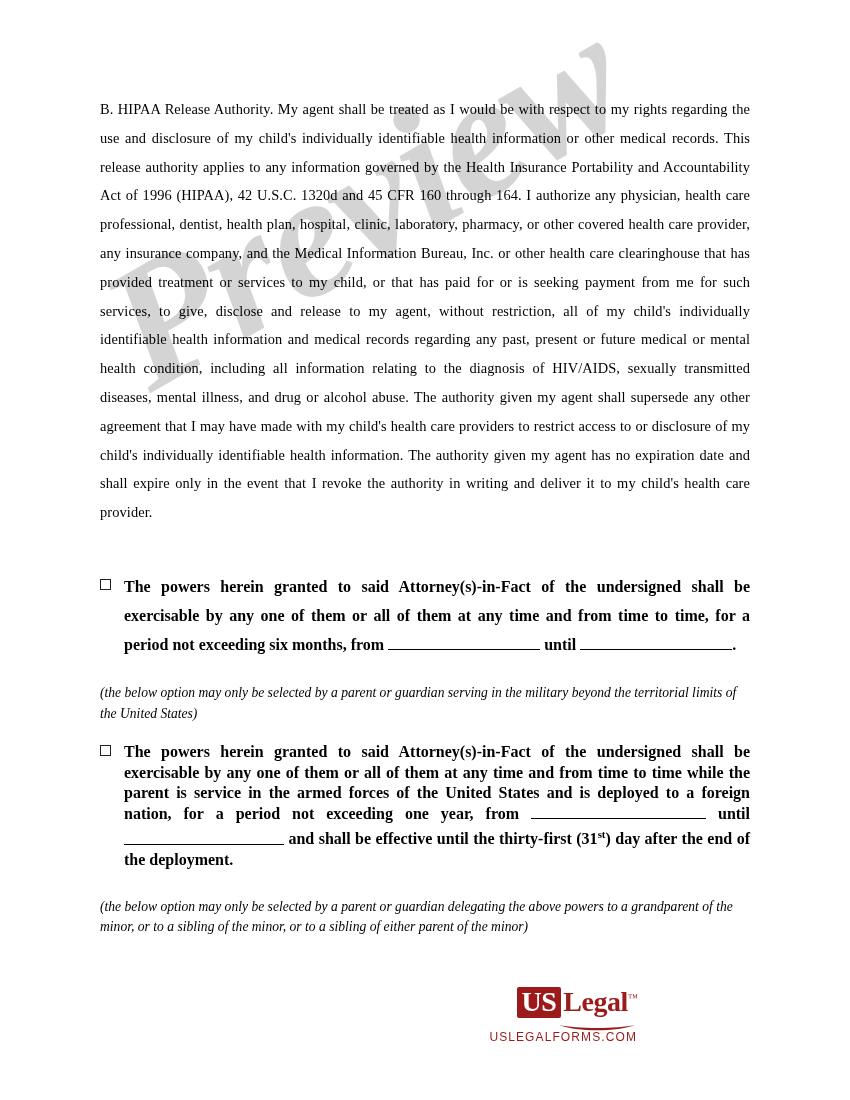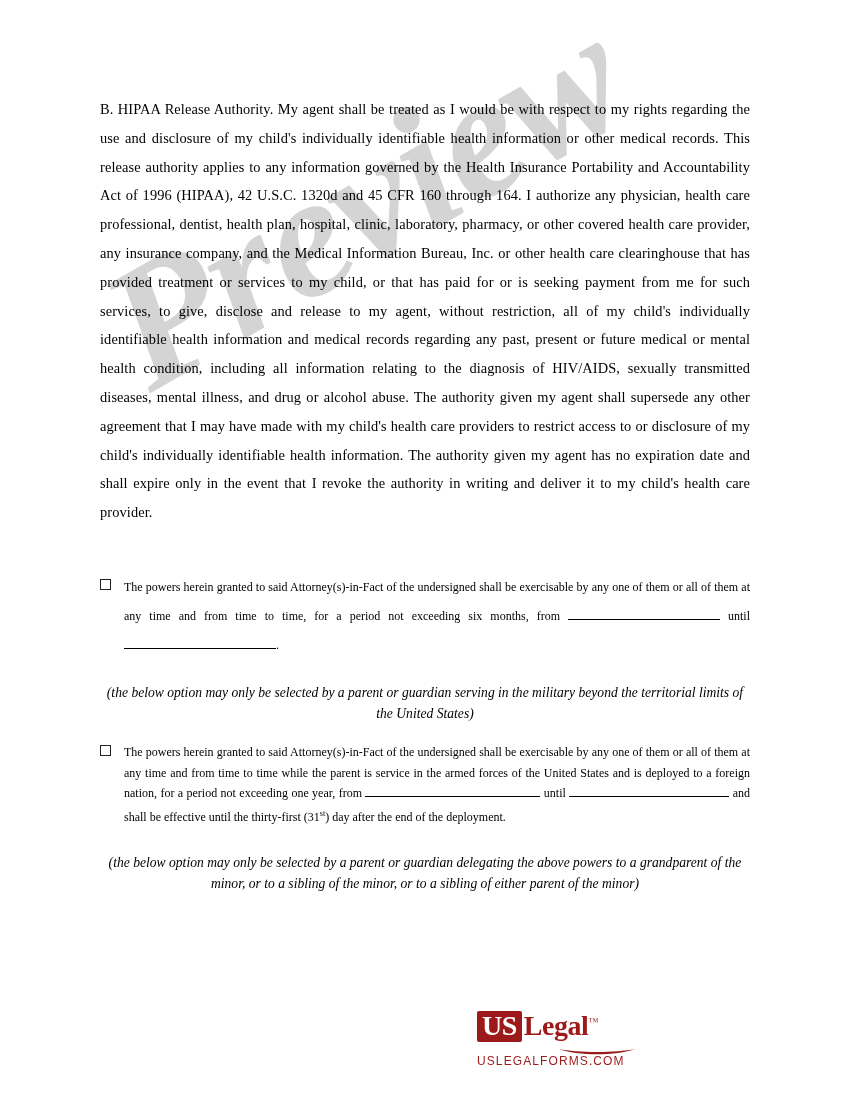--- a/index.html
+++ b/index.html
@@ -38,24 +38,25 @@
     letter-spacing: 0.1px;
   }
 
   .spacer-1 { height: 46px; }
   .spacer-2 { height: 24px; }
   .spacer-3 { height: 18px; }
   .spacer-4 { height: 26px; }
 
   .option-block {
     position: relative;
-    font-size: 12px;
+    font-size: 16px;
     line-height: 28.8px;
     text-align: justify;
     padding-left: 24px;
+    font-weight: bold;
   }
   .option-block.tight {
     line-height: 20.5px;
   }
 
   .checkbox {
     position: absolute;
     left: 0;
     top: 6px;
     width: 11px;
@@ -65,21 +66,21 @@
     box-sizing: border-box;
   }
   .option-block.tight .checkbox {
     top: 3px;
   }
 
   .note {
     font-size: 13.6px;
     line-height: 20.5px;
     font-style: italic;
-    text-align: center;
+    text-align: left;
     margin: 0;
   }
 
   .blank {
     display: inline-block;
     border-bottom: 1px solid #000;
     vertical-align: baseline;
   }
   .blank.w1 { width: 152px; }
   .blank.w2 { width: 152px; }
@@ -110,22 +111,23 @@
     transform: rotate(-30deg);
     transform-origin: left top;
     white-space: nowrap;
     letter-spacing: -2px;
   }
 
   
   .footer-logo {
     position: absolute;
     right: 88px;
-    bottom: 32px;
+    bottom: 56px;
     width: 160px;
+    text-align: right;
   }
   .logo-main {
     font-family: "Liberation Serif", serif;
     font-size: 28px;
     font-weight: bold;
     color: #9c1a1a;
     letter-spacing: -0.5px;
     line-height: 1;
     white-space: nowrap;
   }

